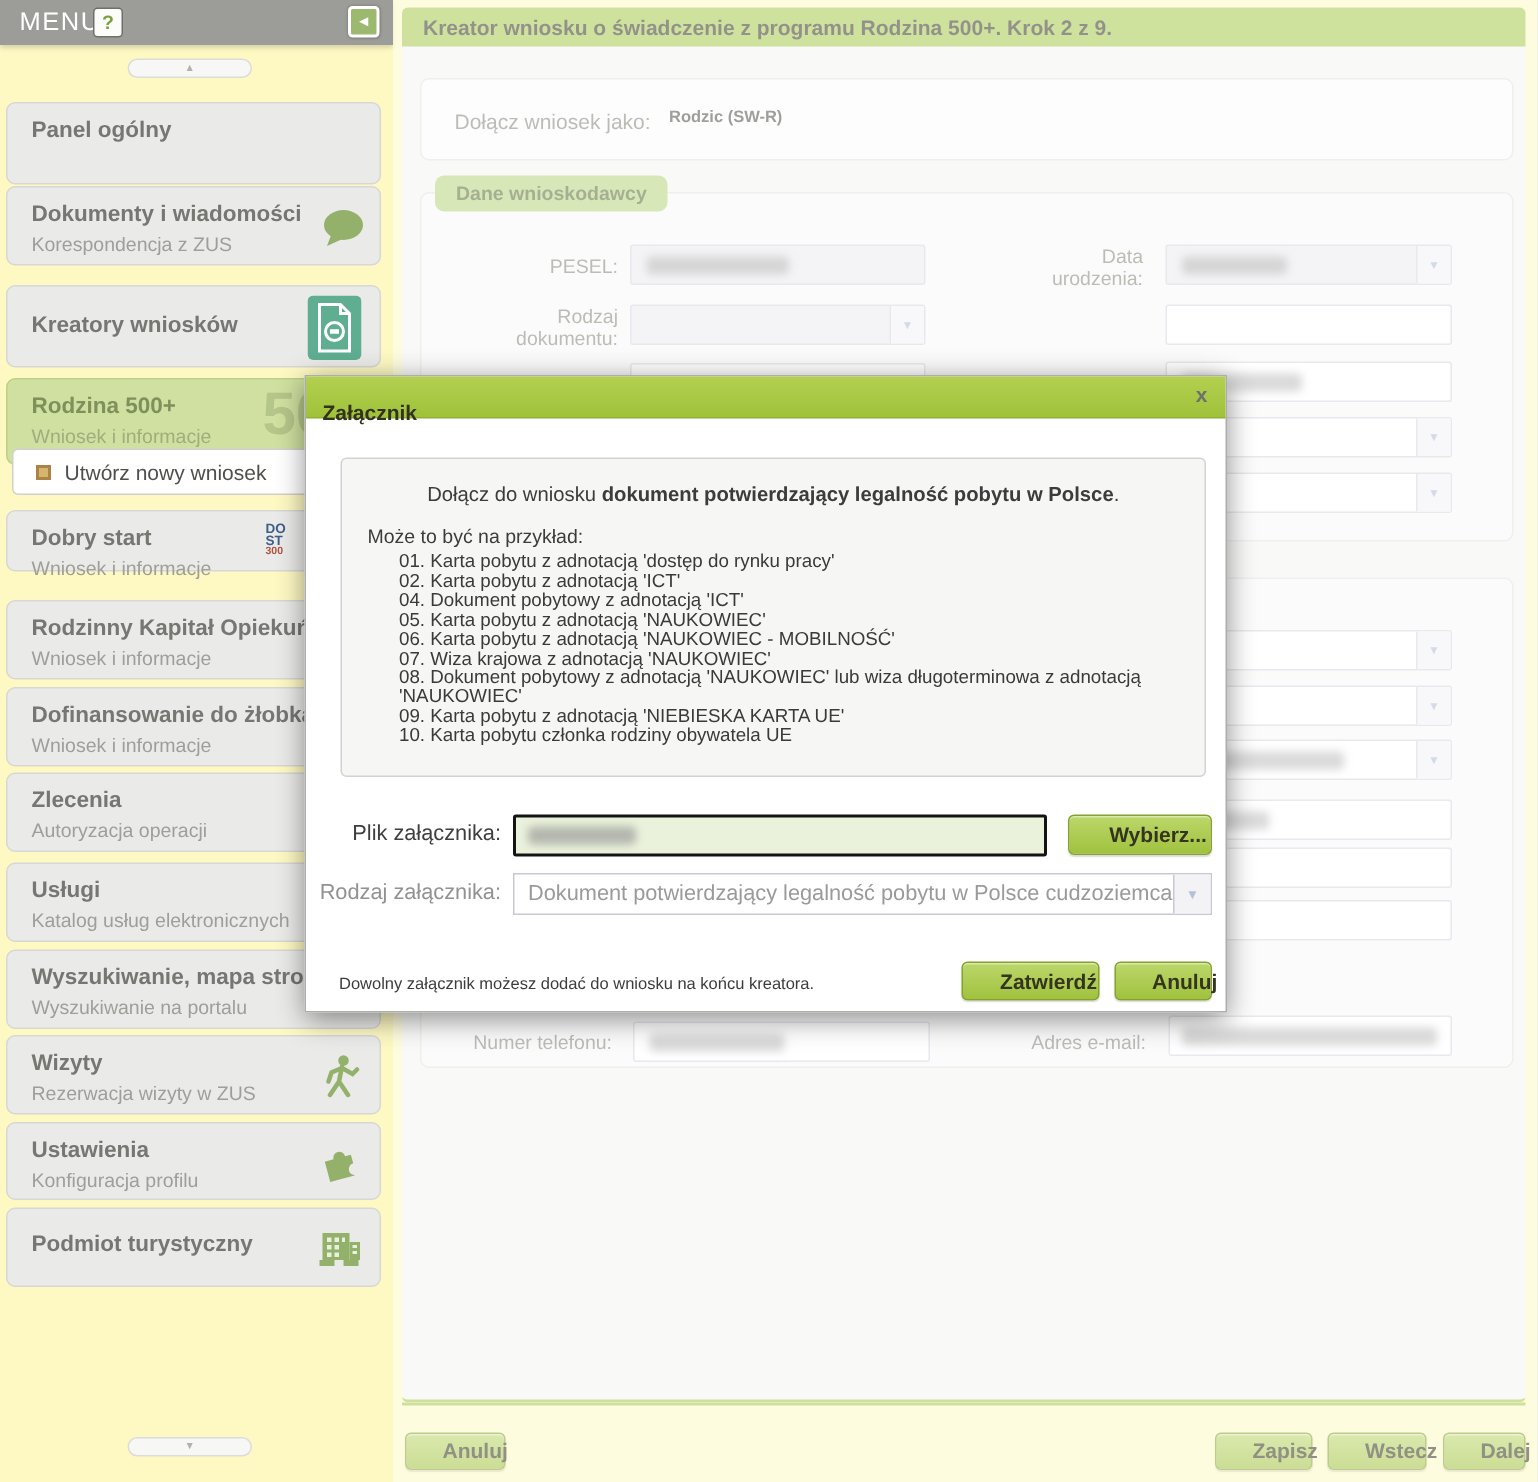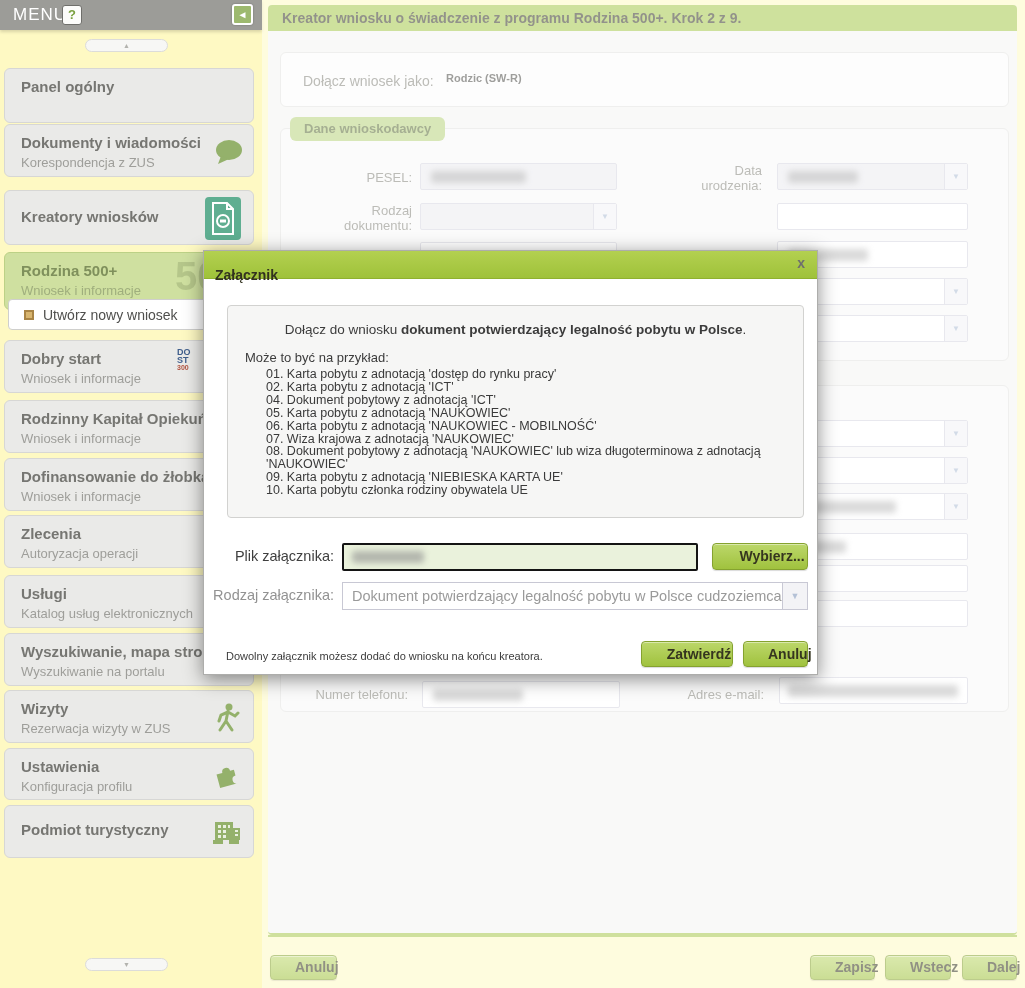--- a/index.html
+++ b/index.html
@@ -105,21 +105,21 @@
     <div class="sb-item active" style="top:252px;height:58px;">
       <div class="sb-title">Rodzina 500+</div>
       <div class="sb-subtitle">Wniosek i informacje</div>
       <span class="badge-500">500+</span>
     </div>
     <div class="sb-sub-item" style="top:299px;">
       <span class="sb-sub-dot"></span>
       <span class="sb-sub-label">Utwórz nowy wniosek</span>
     </div>
 
-    <div class="sb-item" style="top:340px;height:53px;">
+    <div class="sb-item" style="top:340px;height:41px;">
       <div class="sb-title">Dobry start</div>
       <div class="sb-subtitle">Wniosek i informacje</div>
       <span class="badge-ds">
         <span class="l1">DO</span>
         <span class="l1">ST</span>
         <span class="l3">300</span>
       </span>
     </div>
 
     <div class="sb-item" style="top:400px;height:53px;">

